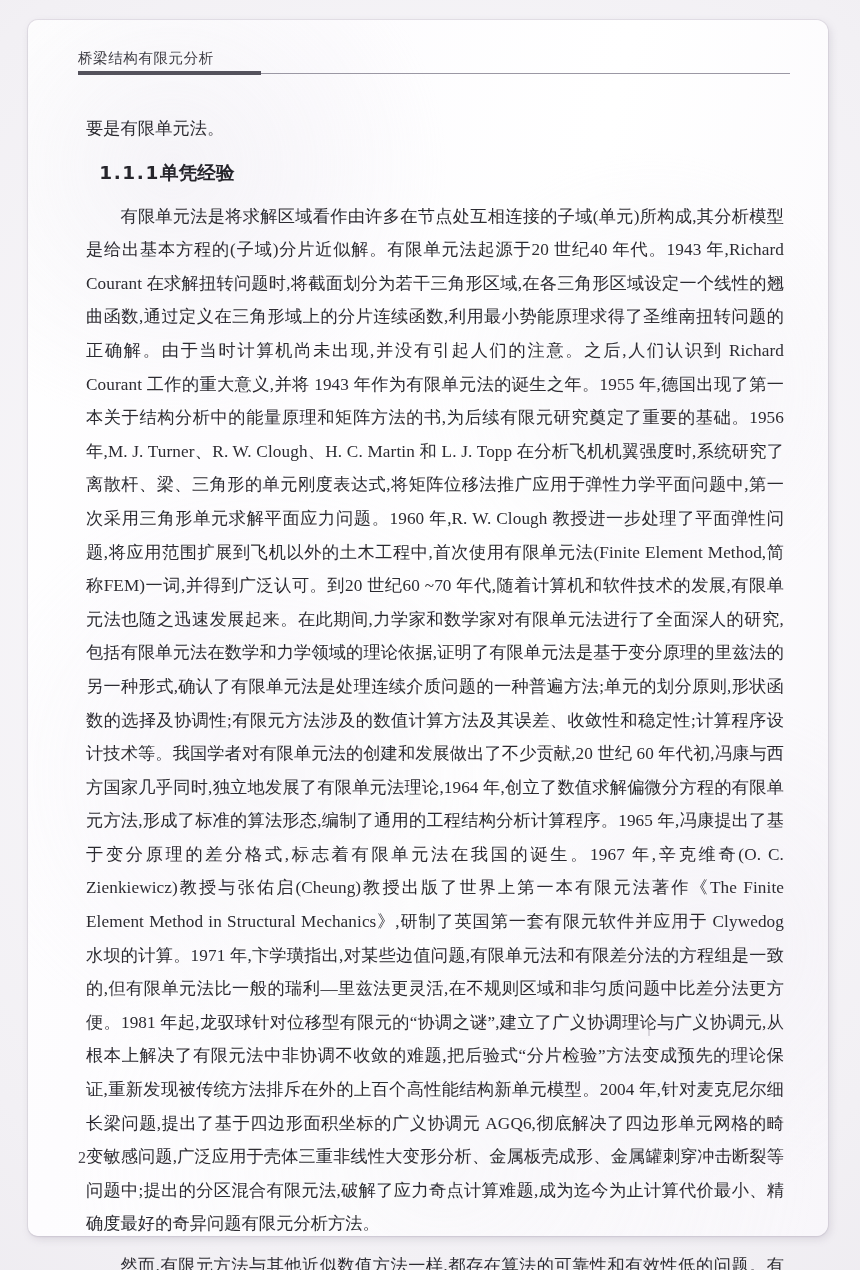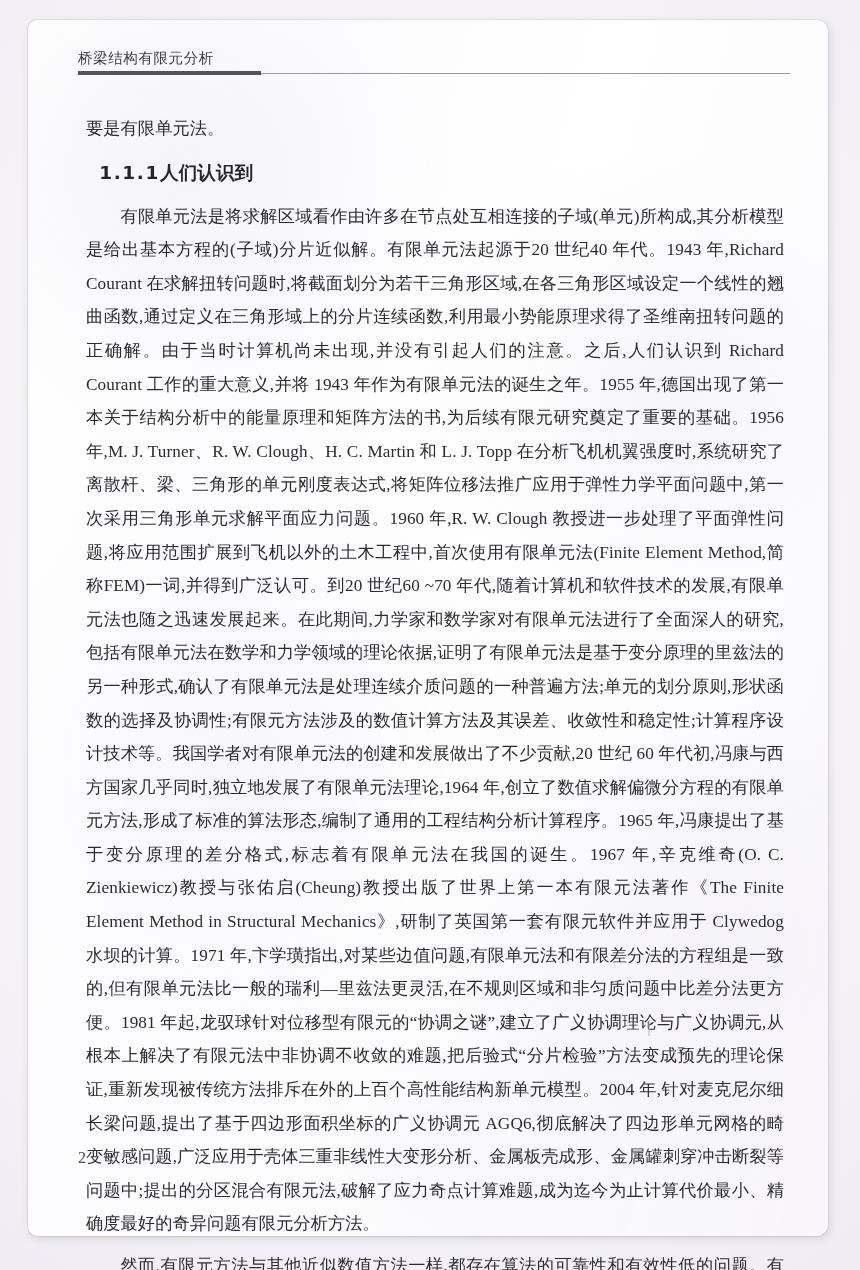--- a/index.html
+++ b/index.html
@@ -170,21 +170,21 @@
           <div class="head-rule-thin"></div>
           <div class="head-rule-thick"></div>
         </div>
       </div>
 
       <div class="body-col">
 
         <p class="para cont">要是有限单元法。</p>
 
         <h3 class="section-heading">
-          <span class="sec-num">1.1.1</span><span>人们认识到</span>
+          <span class="sec-num">1.1.1</span><span>单凭经验</span>
         </h3>
 
         <p class="para">有限单元法是将求解区域看作由许多在节点处互相连接的子域(单元)所构成,其分析模型是给出基本方程的(子域)分片近似解。有限单元法起源于20 世纪40 年代。1943 年,Richard Courant 在求解扭转问题时,将截面划分为若干三角形区域,在各三角形区域设定一个线性的翘曲函数,通过定义在三角形域上的分片连续函数,利用最小势能原理求得了圣维南扭转问题的正确解。由于当时计算机尚未出现,并没有引起人们的注意。之后,人们认识到 Richard Courant 工作的重大意义,并将 1943 年作为有限单元法的诞生之年。1955 年,德国出现了第一本关于结构分析中的能量原理和矩阵方法的书,为后续有限元研究奠定了重要的基础。1956 年,M. J. Turner、R. W. Clough、H. C. Martin 和 L. J. Topp 在分析飞机机翼强度时,系统研究了离散杆、梁、三角形的单元刚度表达式,将矩阵位移法推广应用于弹性力学平面问题中,第一次采用三角形单元求解平面应力问题。1960 年,R. W. Clough 教授进一步处理了平面弹性问题,将应用范围扩展到飞机以外的土木工程中,首次使用有限单元法(Finite Element Method,简称FEM)一词,并得到广泛认可。到20 世纪60 ~70 年代,随着计算机和软件技术的发展,有限单元法也随之迅速发展起来。在此期间,力学家和数学家对有限单元法进行了全面深人的研究,包括有限单元法在数学和力学领域的理论依据,证明了有限单元法是基于变分原理的里兹法的另一种形式,确认了有限单元法是处理连续介质问题的一种普遍方法;单元的划分原则,形状函数的选择及协调性;有限元方法涉及的数值计算方法及其误差、收敛性和稳定性;计算程序设计技术等。我国学者对有限单元法的创建和发展做出了不少贡献,20 世纪 60 年代初,冯康与西方国家几乎同时,独立地发展了有限单元法理论,1964 年,创立了数值求解偏微分方程的有限单元方法,形成了标准的算法形态,编制了通用的工程结构分析计算程序。1965 年,冯康提出了基于变分原理的差分格式,标志着有限单元法在我国的诞生。1967 年,辛克维奇(O. C. Zienkiewicz)教授与张佑启(Cheung)教授出版了世界上第一本有限元法著作《The Finite Element Method in Structural Mechanics》,研制了英国第一套有限元软件并应用于 Clywedog 水坝的计算。1971 年,卞学璜指出,对某些边值问题,有限单元法和有限差分法的方程组是一致的,但有限单元法比一般的瑞利—里兹法更灵活,在不规则区域和非匀质问题中比差分法更方便。1981 年起,龙驭球针对位移型有限元的“协调之谜”,建立了广义协调理论与广义协调元,从根本上解决了有限元法中非协调不收敛的难题,把后验式“分片检验”方法变成预先的理论保证,重新发现被传统方法排斥在外的上百个高性能结构新单元模型。2004 年,针对麦克尼尔细长梁问题,提出了基于四边形面积坐标的广义协调元 AGQ6,彻底解决了四边形单元网格的畸变敏感问题,广泛应用于壳体三重非线性大变形分析、金属板壳成形、金属罐刺穿冲击断裂等问题中;提出的分区混合有限元法,破解了应力奇点计算难题,成为迄今为止计算代价最小、精确度最好的奇异问题有限元分析方法。</p>
 
         <p class="para">然而,有限元方法与其他近似数值方法一样,都存在算法的可靠性和有效性低的问题。有限元分析结果的误差来自于分析过程的各个环节,其中一个主要的误差来源是模型的离散化,网格剖分的质量对分析结果的精度有决定性影响。单凭经验、直觉和猜测的网格剖分,存在分析效率低和可靠性低等问题。1971 年,Oliverira 通过极小化能量,利用最优节点分布,讨论了网格的优化问题,提出了在应变能密度变化最大的区域加密网格或增设插值函数的高阶自由</p>
       </div>
 
       <div class="folio">2</div>
 
       <div class="speck" style="left:646px; top:896px; width:2px; height:13px;"></div>

